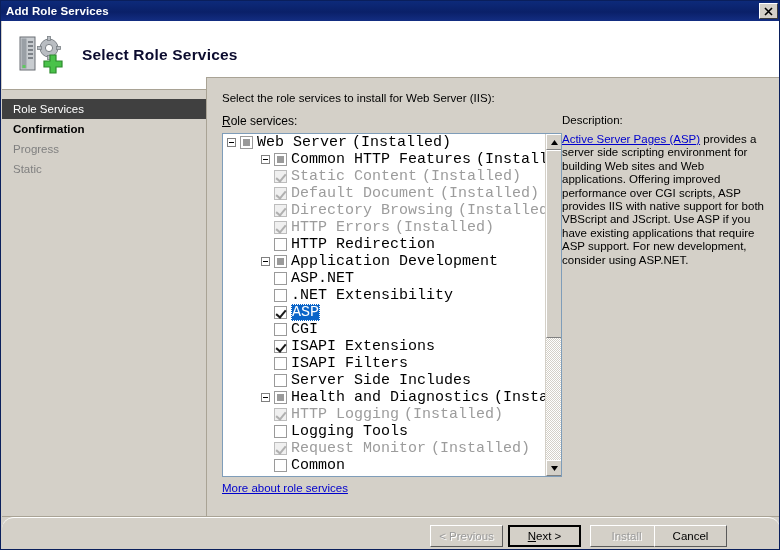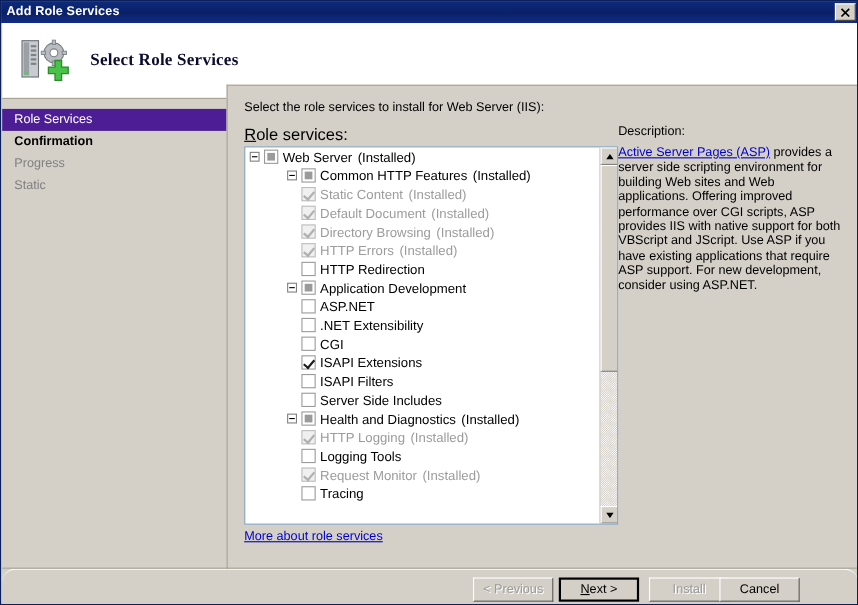--- a/index.html
+++ b/index.html
@@ -75,21 +75,21 @@
     width: 48px;
     height: 48px;
     margin-left: 14px;
     flex: 0 0 auto;
   }
   .banner-title {
     font-size: 15.5px;
     font-weight: bold;
     color: #0b0b2e;
     margin-left: 18px;
-    font-family: Liberation Serif, serif;
+    font-family: Liberation Sans, sans-serif;
     letter-spacing: 0.2px;
   }
 
   
   .leftpanel {
     position: absolute;
     left: 1px; top: 88px;
     width: 204px;
     height: 461px;
     background: #d4d0c8;
@@ -100,21 +100,21 @@
   .nav-item {
     height: 20px;
     line-height: 20px;
     padding-left: 11px;
     font-size: 11.5px;
     color: #000000;
     white-space: nowrap;
     cursor: default;
   }
   .nav-item.selected {
-    background: #4c1d95;
+    background: #404040;
     color: #ffffff;
   }
   .nav-item.strong { font-weight: bold; }
   .nav-item.dim { color: #808080; }
 
   
   .rightpanel {
     position: absolute;
     left: 205px; top: 76px;
     width: 574px;
@@ -127,21 +127,21 @@
   .intro-text {
     position: absolute;
     left: 15px; top: 14px;
     font-size: 11.5px;
     color: #000;
     white-space: nowrap;
   }
   .roleservices-label {
     position: absolute;
     left: 15px; top: 36px;
-    font-size: 15px;
+    font-size: 12px;
     color: #000;
   }
   .roleservices-label u { text-decoration: underline; }
   .desc-label {
     position: absolute;
     left: 355px; top: 36px;
     font-size: 11.5px;
     color: #000;
   }
 
@@ -162,21 +162,22 @@
     width: 322px;
     height: 342px;
     overflow: hidden;
   }
   .tree-row {
     height: 17px;
     display: flex;
     align-items: center;
     white-space: nowrap;
     cursor: default;
-    font-size: 12px;
+    font-size: 15px;
+    font-family: Liberation Mono, monospace;
   }
   .twisty {
     width: 9px; height: 9px;
     border: 1px solid #808080;
     background: #ffffff;
     box-sizing: border-box;
     position: relative;
     flex: 0 0 auto;
     margin-right: 4px;
     cursor: default;
@@ -471,20 +472,25 @@
           <div class="tree-row indent3">
             <div class="twisty spacer"></div>
             <div class="cbox"></div>
             <span class="tree-label">ASP.NET</span>
           </div>
           <div class="tree-row indent3">
             <div class="twisty spacer"></div>
             <div class="cbox"></div>
             <span class="tree-label">.NET Extensibility</span>
           </div>
+          <div class="tree-row indent3 selected">
+            <div class="twisty spacer"></div>
+            <div class="cbox checked"></div>
+            <span class="tree-label">ASP</span>
+          </div>
           <div class="tree-row indent3">
             <div class="twisty spacer"></div>
             <div class="cbox"></div>
             <span class="tree-label">CGI</span>
           </div>
           <div class="tree-row indent3">
             <div class="twisty spacer"></div>
             <div class="cbox checked"></div>
             <span class="tree-label">ISAPI Extensions</span>
           </div>
@@ -514,21 +520,21 @@
             <span class="tree-label">Logging Tools</span>
           </div>
           <div class="tree-row indent3">
             <div class="twisty spacer"></div>
             <div class="cbox checked dim"></div>
             <span class="tree-label dim">Request Monitor<span class="inst">(Installed)</span></span>
           </div>
           <div class="tree-row indent3">
             <div class="twisty spacer"></div>
             <div class="cbox"></div>
-            <span class="tree-label">Tracing</span>
+            <span class="tree-label">Common</span>
           </div>
           <div class="tree-row indent3"></div>
         </div>
 
       <div class="vscroll">
         <div class="sb-btn">
           <svg width="7" height="5" viewBox="0 0 7 5">
             <path d="M3.5,0 L7,5 L0,5 Z" fill="#000"></path>
           </svg>
         </div>

